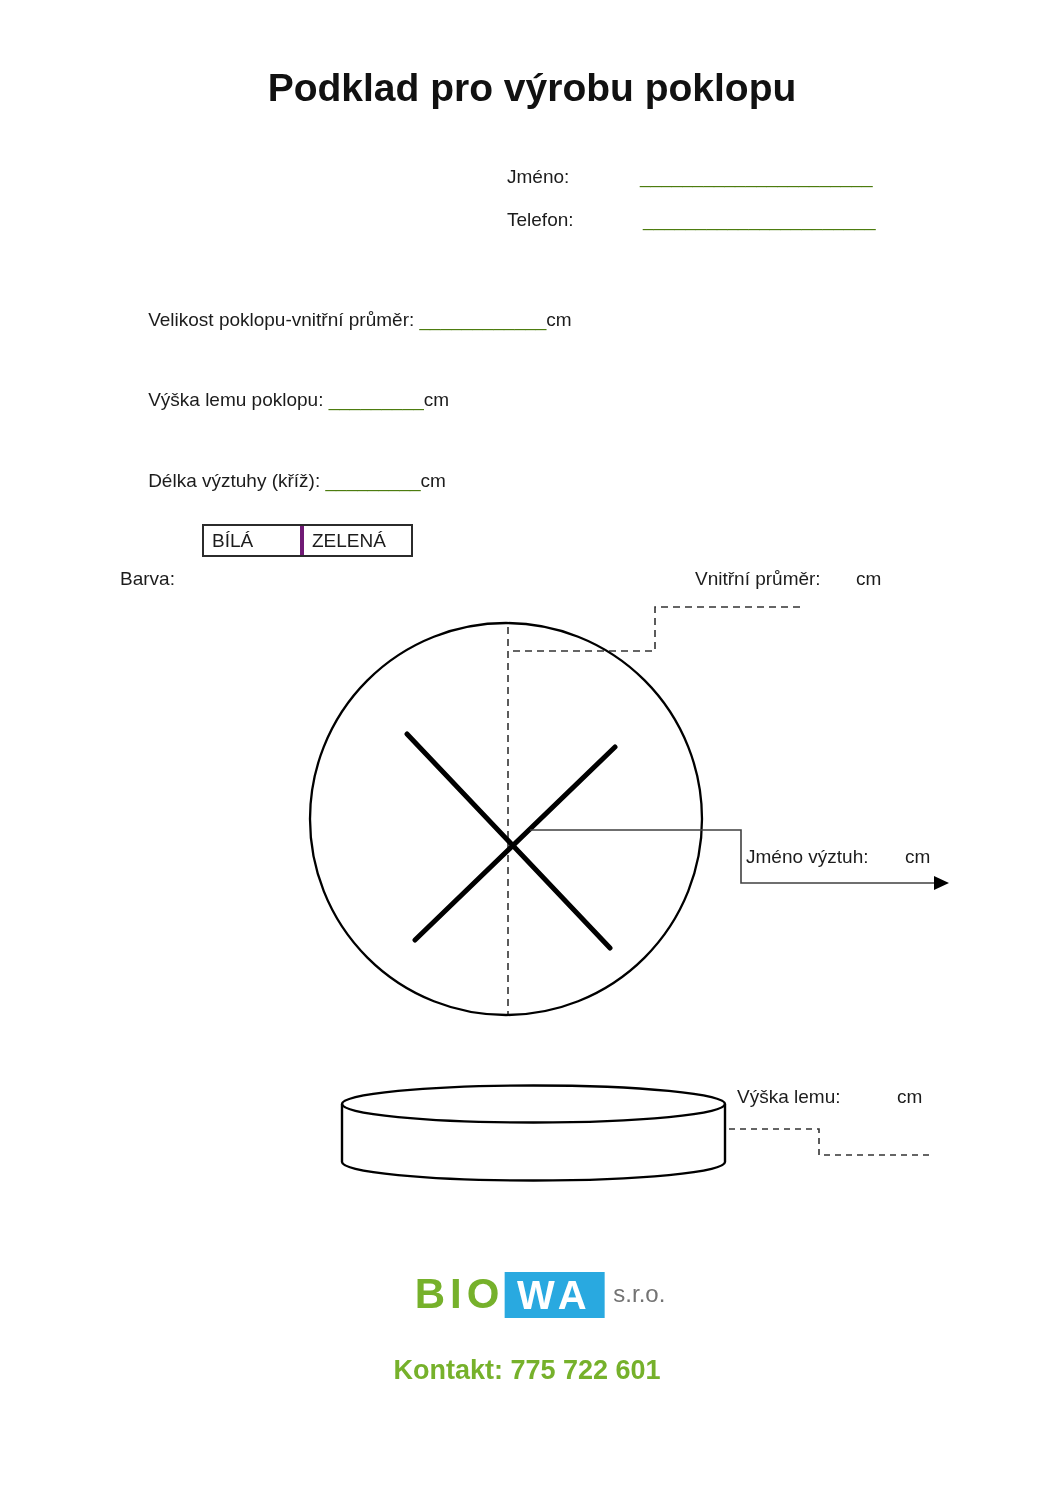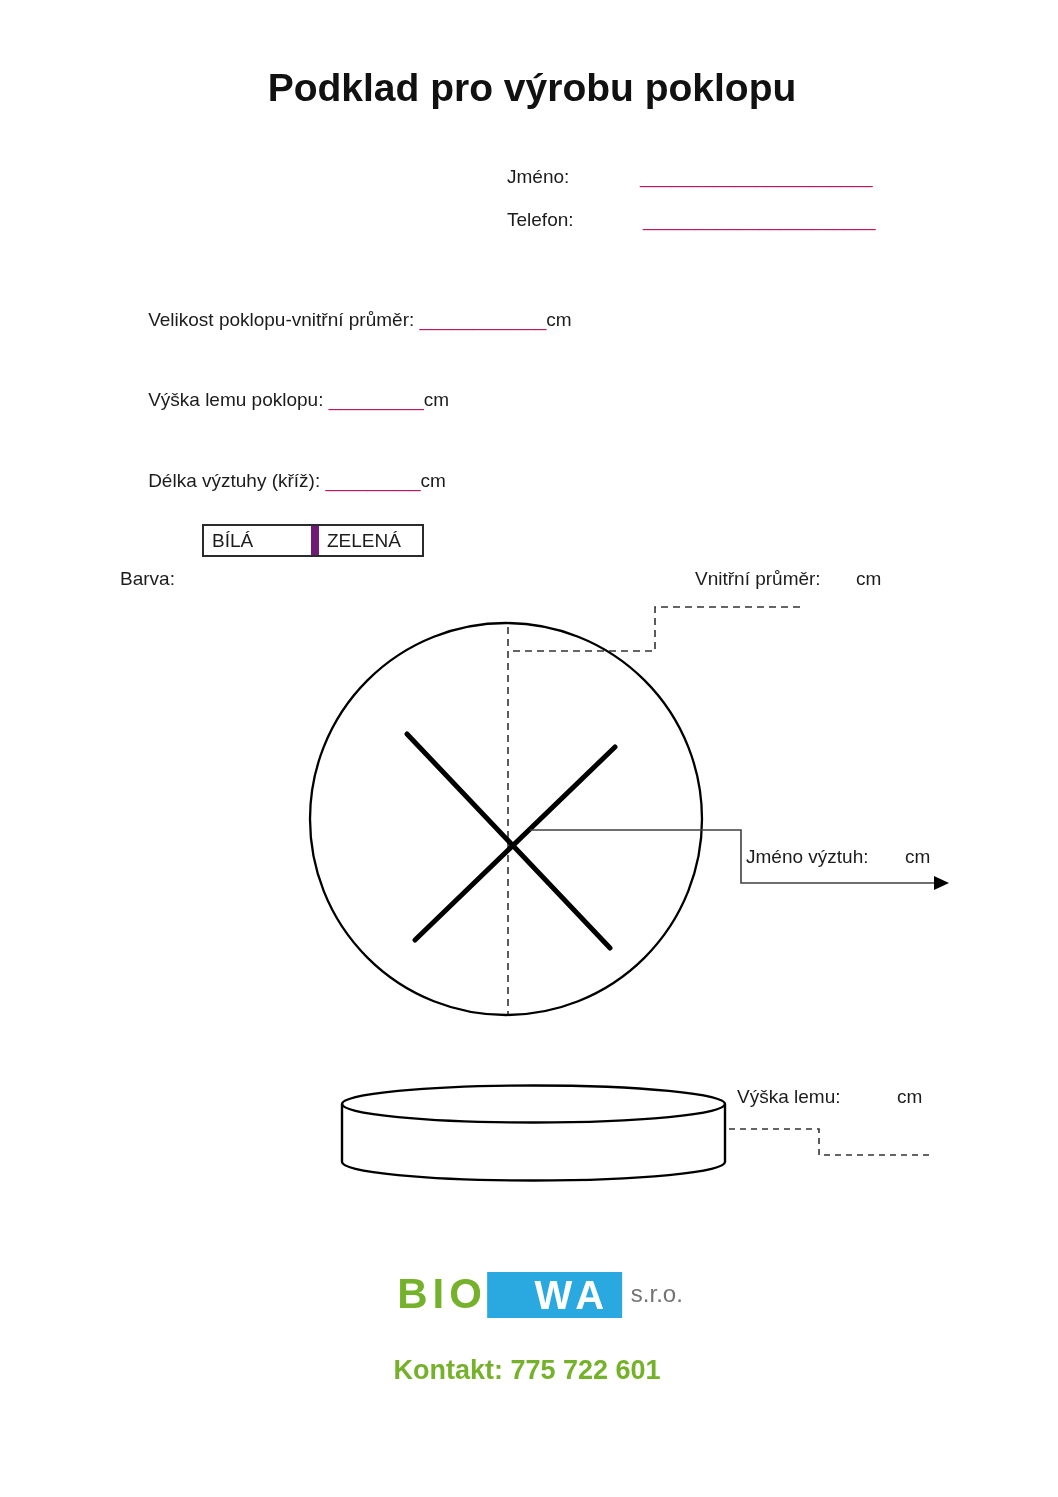--- a/index.html
+++ b/index.html
@@ -14,56 +14,56 @@
   }
   .abs { position: absolute; }
   .t { font-size: 19px; line-height: 22px; white-space: pre; }
   .title {
     top: 66px; left: 532px;
     transform: translateX(-50%);
     font-size: 39px; font-weight: bold;
     color: #111; white-space: nowrap;
     margin: 0;
   }
-  .blank-line { letter-spacing: 0; color: #be185d; }
+  .blank-line { letter-spacing: 0; color: #4d7c0f; }
   
   .color-table {
     left: 202px; top: 524px;
     display: flex;
     border: 2px solid #2b2b2b;
     background: #fff;
   }
   .color-cell {
     height: 29px;
     display: flex; align-items: center;
     padding-left: 8px;
     font-size: 19px;
     box-sizing: border-box;
   }
   .color-cell.first { width: 96px; }
-  .color-cell.second { width: 111px; border-left: 8px solid #701a75; margin-left: 11px; }
+  .color-cell.second { width: 111px; border-left: 4px solid #701a75; }
   
   svg.diagram { left: 0; top: 0; pointer-events: none; }
   
   .logo-row {
     left: 540px; top: 1272px;
     transform: translateX(-50%);
     display: flex; align-items: flex-end;
     white-space: nowrap;
   }
   .logo-bio {
     color: #76b12b; font-weight: bold;
     font-size: 42px; line-height: 1;
     letter-spacing: 5px;
     margin-bottom: 3px;
   }
   .logo-box {
     background: #29a9e0;
     width: 100px; height: 46px;
-    display: flex; align-items: center; justify-content: center; padding-left: 35px;
+    display: flex; align-items: center; justify-content: center;
   }
   .logo-wa {
     color: #ffffff; font-weight: bold;
     font-size: 40px; line-height: 1;
     letter-spacing: 5px;
   }
   .logo-suffix {
     color: #737373; font-weight: normal;
     font-size: 24px; line-height: 1;
     margin-left: 9px; margin-bottom: 12px;

